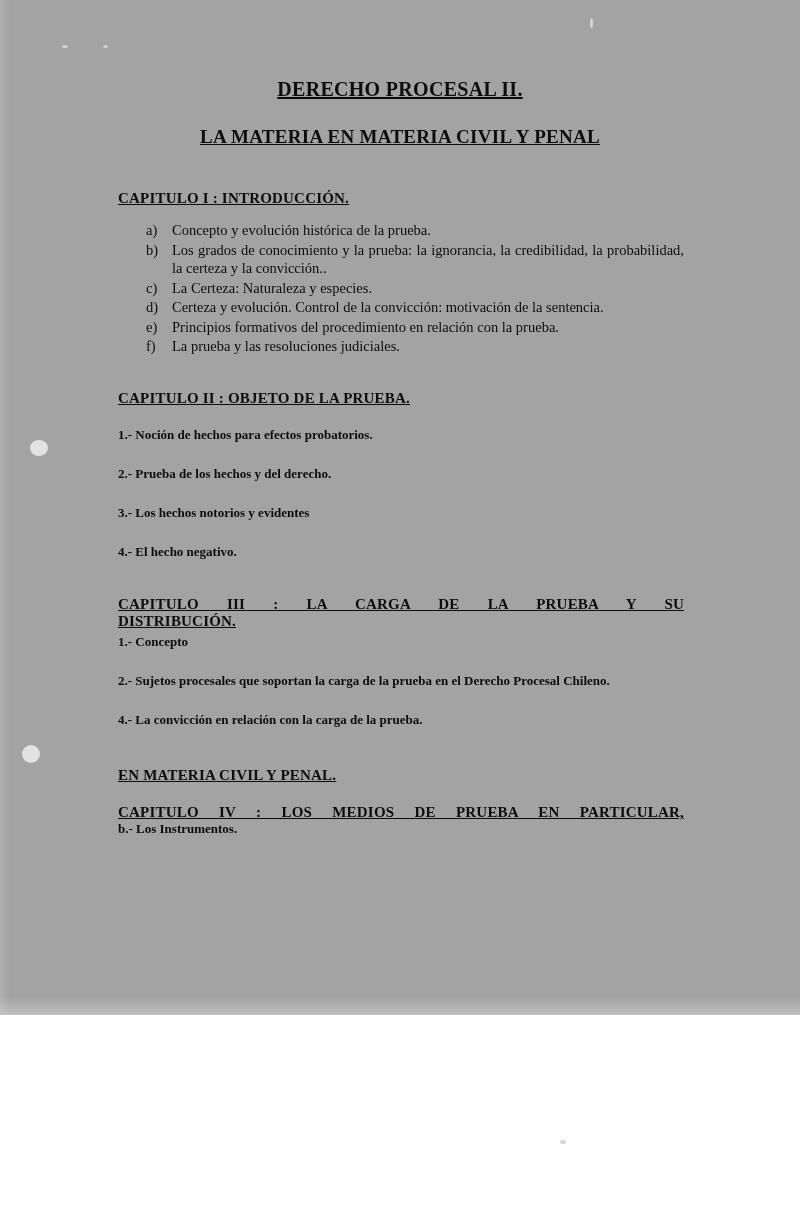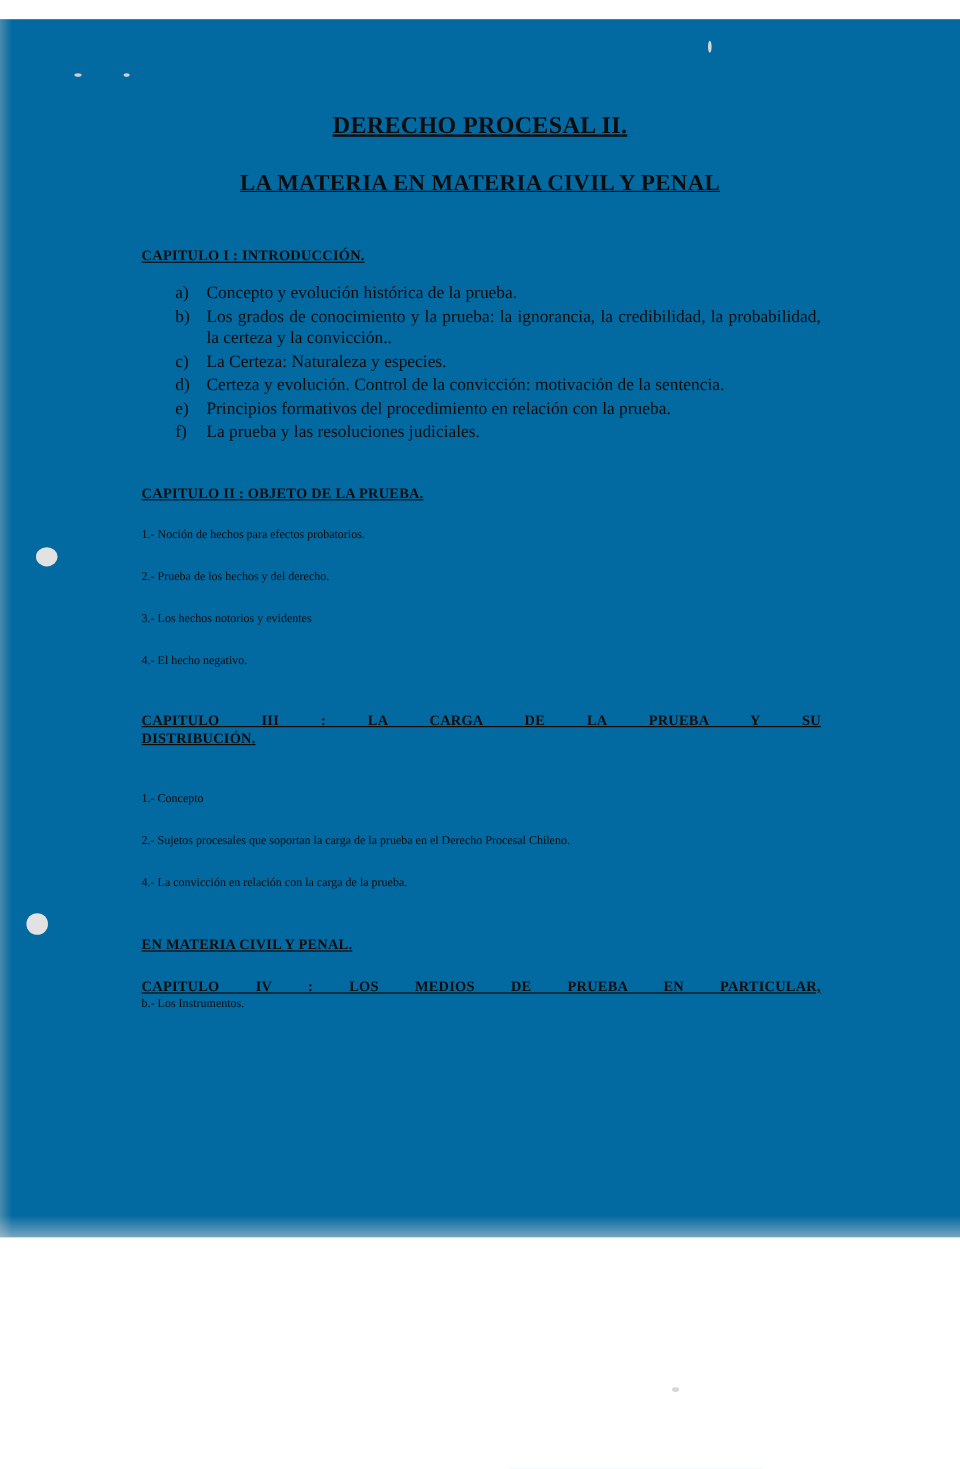--- a/index.html
+++ b/index.html
@@ -11,24 +11,24 @@
     width: 800px;
     height: 1224px;
     position: relative;
     font-family: "Liberation Serif", serif;
     color: #0d0d0d;
     overflow: hidden;
   }
 
   .page {
     position: absolute;
-    top: 16px; left: 0;
+    top: 0; left: 0;
     width: 800px;
     height: 1015px;
-    background: #0369a1;
+    background: #a3a3a3;
   }
 
   
   .speck {
     position: absolute;
     background: #cfcfcf;
     border-radius: 50%;
   }
 
   .doc-title {
@@ -52,21 +52,21 @@
 
   .content {
     position: absolute;
     top: 190px;
     left: 118px;
     width: 566px;
   }
 
   .chapter-heading {
     font-weight: bold;
-    font-size: 12px;
+    font-size: 15px;
     text-decoration: underline;
     margin: 0 0 14px 0;
     letter-spacing: 0.2px;
   }
   .chapter-heading.justify {
     text-align: justify;
     text-align-last: justify;
   }
 
   .block {
@@ -88,24 +88,25 @@
     margin-bottom: 1px;
   }
   ol.alpha li .marker {
     position: absolute;
     left: 0;
     top: 0;
   }
 
   
   p.item {
-    font-size: 10px;
+    font-size: 13px;
     line-height: 1.3;
     margin: 0 0 22px 0;
     text-align: justify;
+    font-weight: bold;
   }
   p.item:last-child { margin-bottom: 0; }
 
   .c2 { margin-top: 34px; }
   .c3 { margin-top: 36px; }
   .c4 { margin-top: 38px; }
 
   .edge-fade {
     position: absolute;
     left: 0; right: 0; bottom: 0;
@@ -169,21 +170,21 @@
     <div class="block c2">
       <div class="chapter-heading" style="margin-bottom:20px;">CAPITULO II :  OBJETO DE LA PRUEBA.</div>
       <p class="item">1.- Noción de hechos para efectos probatorios.</p>
       <p class="item">2.- Prueba de los hechos y del derecho.</p>
       <p class="item">3.- Los hechos notorios y evidentes</p>
       <p class="item">4.- El hecho negativo.</p>
     </div>
 
     <div class="block c3">
       <div class="chapter-heading justify" style="margin-bottom:0;margin-top:36px;">CAPITULO III :  LA CARGA DE LA PRUEBA Y SU</div>
-      <div class="chapter-heading" style="margin-bottom:36px;text-decoration:underline;">DISTRIBUCIÓN.</div>
+      <div class="chapter-heading" style="margin-bottom:4px;text-decoration:underline;">DISTRIBUCIÓN.</div>
       <p class="item">1.- Concepto</p>
       <p class="item">2.- Sujetos procesales que soportan la carga de la prueba en el Derecho Procesal Chileno.</p>
       <p class="item">4.- La convicción en relación con la carga de la prueba.</p>
     </div>
 
     <div class="block c4">
       <div class="chapter-heading" style="margin-bottom:20px;">EN MATERIA CIVIL Y PENAL.</div>
       <div class="chapter-heading justify" style="margin-bottom:0;">CAPITULO IV :  LOS MEDIOS DE PRUEBA EN PARTICULAR,</div>
       <p class="item">b.- Los Instrumentos.</p>
     </div>

